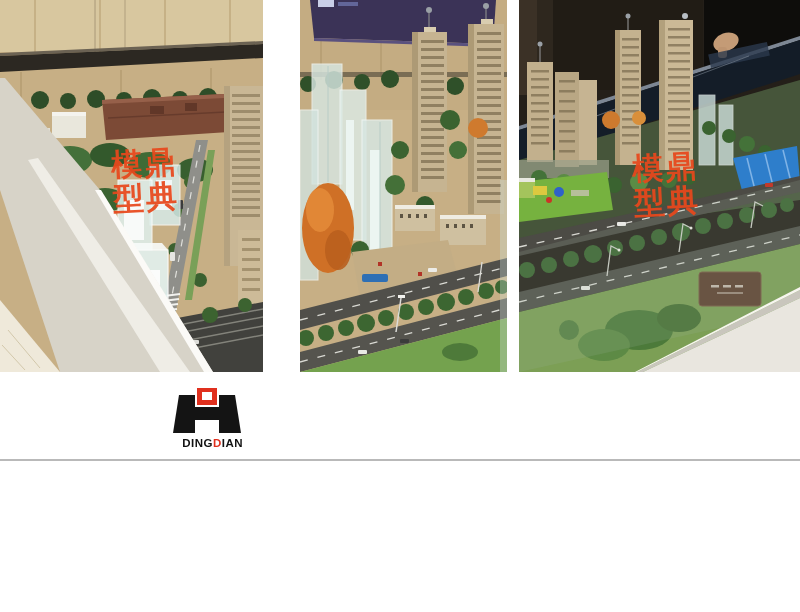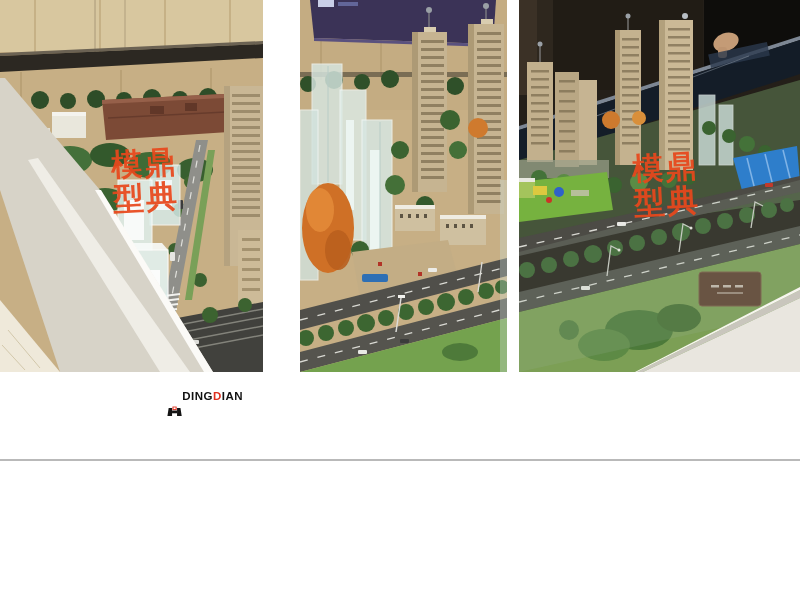--- a/index.html
+++ b/index.html
@@ -13,21 +13,21 @@
   .stamp{position:absolute;width:66px;height:68px;display:grid;
          grid-template-columns:33px 33px;grid-template-rows:34px 34px;
          transform:rotate(-3deg);opacity:0.93;pointer-events:none;}
   .stamp span{display:block;width:33px;height:34px;line-height:34px;text-align:center;
          font-family:"DejaVu Serif","Liberation Serif",serif;font-weight:700;
          font-size:31px;color:#e8481c;}
   #stamp-1{left:111px;top:146px;}
   #stamp-2{left:113px;top:150px;}
   
   #footer{position:absolute;left:167px;top:388px;display:flex;align-items:flex-start;gap:9px;}
-  #logo-block{width:76px;display:flex;flex-direction:row;align-items:flex-start;}
+  #logo-block{width:76px;display:flex;flex-direction:column;align-items:flex-end;}
   #logo-word{font-family:"Liberation Sans",sans-serif;font-weight:bold;font-size:11.5px;
              letter-spacing:0.5px;color:#111;margin-top:2px;white-space:nowrap;}
   #logo-word .red{color:#e0301e;}
   #company-cn{font-family:"DejaVu Serif","Liberation Serif",serif;font-size:27px;
               letter-spacing:3px;color:#9b9b9b;white-space:nowrap;line-height:34px;}
   #company-en{font-family:"DejaVu Sans","Liberation Sans",sans-serif;font-size:11px;
               letter-spacing:5.5px;word-spacing:9px;color:#8d8d8d;white-space:nowrap;
               margin-top:3px;}
   #divider{position:absolute;left:0;top:459px;width:800px;height:2px;background:#b9b9b9;}
 </style>

